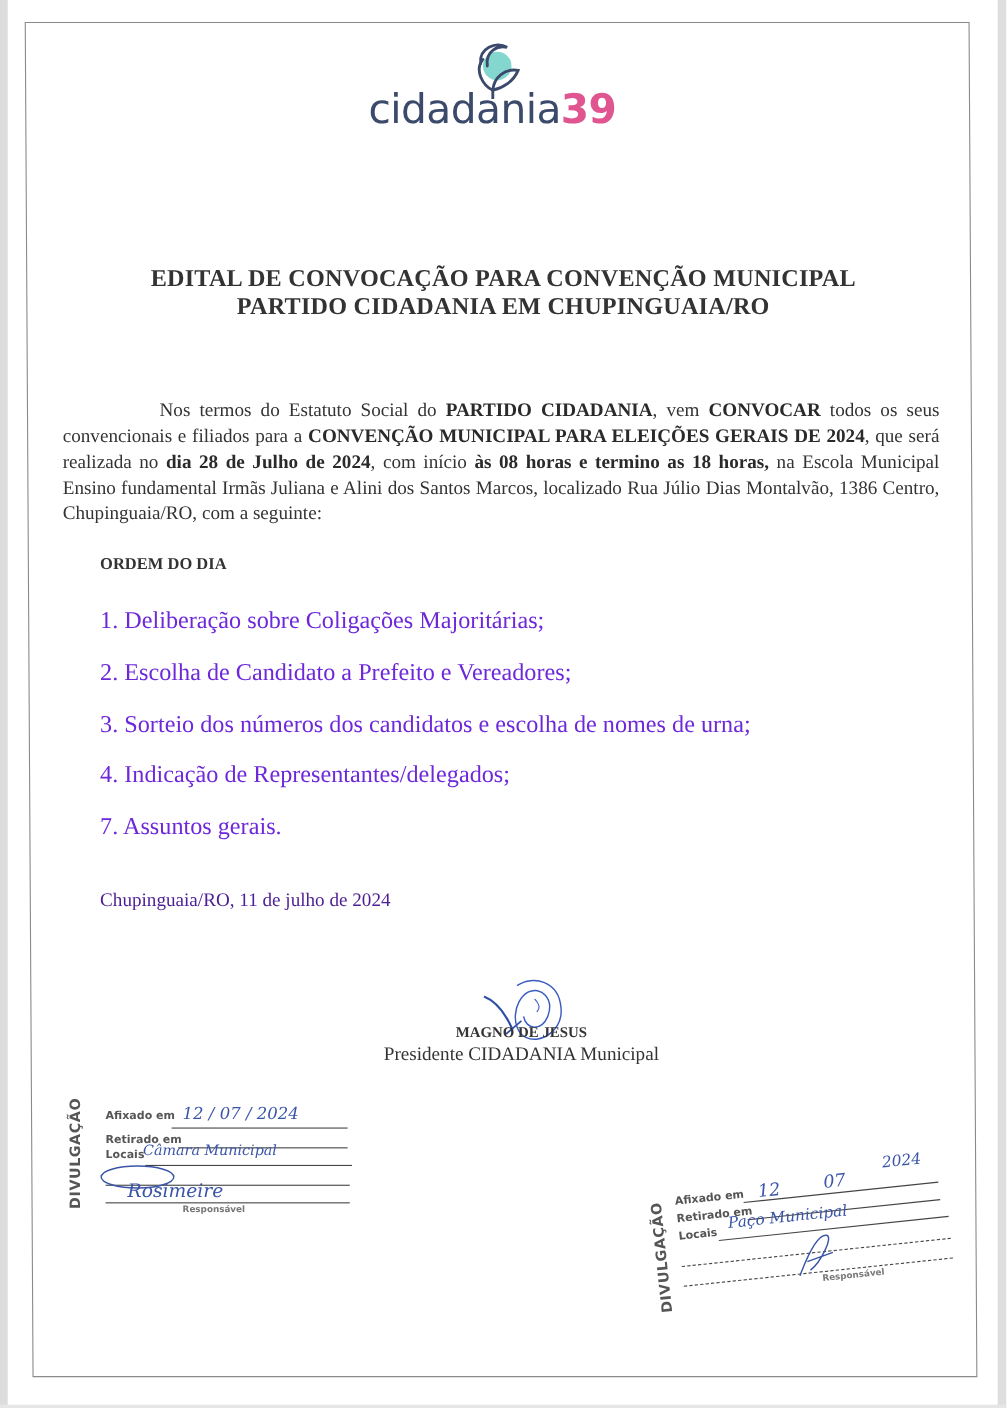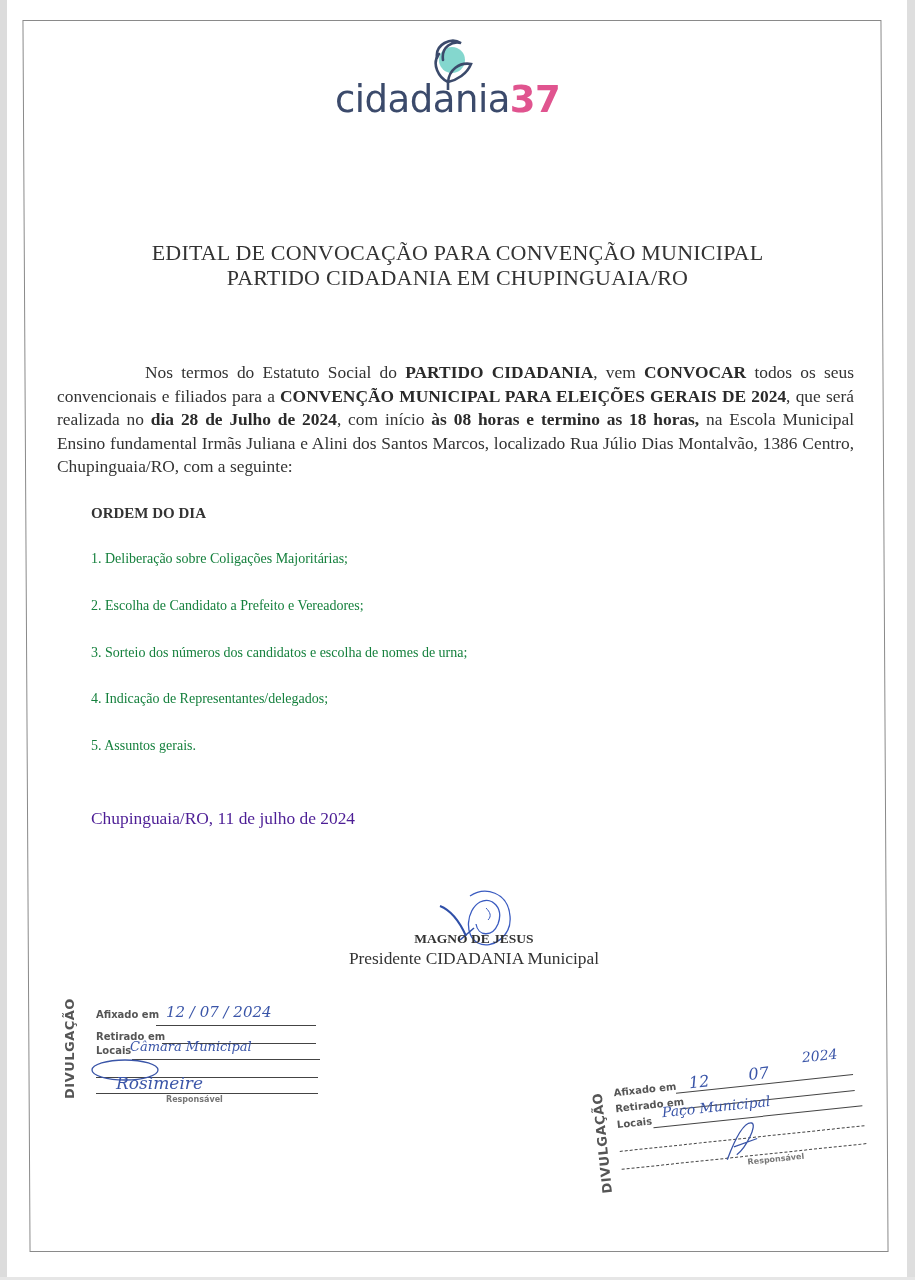--- a/index.html
+++ b/index.html
@@ -21,39 +21,39 @@
   .logo-word {
     position: absolute; left: 0; top: 40px;
     font-family: "DejaVu Sans", sans-serif; font-size: 37px; letter-spacing: -0.5px;
     color: #3b4a6b; font-weight: normal;
   }
   .logo-num { color: #e0548f; font-weight: bold; }
   .logo-mark { position: absolute; left: 80px; top: 0; }
 
   .title {
     position: absolute; left: 0; width: 915px; text-align: center;
-    font-weight: normal; font-size: 22px; color: #333;
+    font-weight: bold; font-size: 22px; color: #333;
     letter-spacing: 0.2px;
   }
   .t1 { top: 240px; }
   .t2 { top: 265px; }
 
   .para {
     position: absolute; left: 57px; width: 797px; top: 361px;
     font-size: 17.4px; line-height: 23.5px; text-align: justify;
     color: #333;
   }
   .para b { color: #2a2a2a; }
   .indent { display: inline-block; width: 88px; }
 
   .order-title {
     position: absolute; left: 91px; top: 505px;
     font-weight: bold; font-size: 15px; color: #333;
   }
-  .item { position: absolute; left: 91px; font-size: 14px; color: #15803d; }
+  .item { position: absolute; left: 91px; font-size: 22px; color: #6d28d9; }
   .i1 { top: 551px; } .i2 { top: 598px; } .i3 { top: 645px; } .i4 { top: 691px; } .i5 { top: 738px; }
   .place-date { position: absolute; left: 91px; top: 808px; font-size: 17.4px; color: #4c1d95; }
 
   .sig-name { position: absolute; left: 0; width: 948px; text-align: center; top: 931px; font-weight: bold; font-size: 13.5px; color: #333; }
   .sig-role { position: absolute; left: 0; width: 948px; text-align: center; top: 948px; font-size: 17.4px; color: #333; }
   .sig-scribble { position: absolute; left: 430px; top: 888px; }
 
   .stamp { position: absolute; font-family: "DejaVu Sans", sans-serif; color: #555; }
   .stamp-left { left: 62px; top: 1003px; width: 265px; height: 100px; }
   .stamp-right { left: 585px; top: 1050px; width: 275px; height: 150px; transform: rotate(-6deg); transform-origin: left top; }
@@ -76,34 +76,34 @@
 <div class="edge-bottom"></div>
 <div class="frame"></div>
 
 <div class="logo">
   <svg class="logo-mark" width="70" height="52" viewBox="0 0 70 52">
     <circle cx="37" cy="22" r="13" fill="#6fd0c6" opacity="0.85"></circle>
     <path d="M22 20 C 20 6, 36 -1, 46 5 C 38 3, 26 8, 28 22" fill="none" stroke="#3b4a6b" stroke-width="2.6" stroke-linecap="round"></path>
     <path d="M24 16 C 16 26, 24 40, 33 44 L 33 52" fill="none" stroke="#3b4a6b" stroke-width="2.6" stroke-linecap="round"></path>
     <path d="M33 44 C 34 32, 44 24, 56 26 C 52 36, 42 42, 33 44" fill="none" stroke="#3b4a6b" stroke-width="2.6" stroke-linecap="round"></path>
   </svg>
-  <div class="logo-word"><span>cidadania</span><span class="logo-num">37</span></div>
+  <div class="logo-word"><span>cidadania</span><span class="logo-num">39</span></div>
 </div>
 
 <div class="title t1">EDITAL DE CONVOCAÇÃO PARA CONVENÇÃO MUNICIPAL</div>
 <div class="title t2">PARTIDO CIDADANIA EM CHUPINGUAIA/RO</div>
 
 <div class="para"><span class="indent"></span><span>Nos termos do Estatuto Social do </span><b>PARTIDO CIDADANIA</b><span>, vem </span><b>CONVOCAR</b><span> todos os seus convencionais e filiados para a </span><b>CONVENÇÃO MUNICIPAL PARA ELEIÇÕES GERAIS DE 2024</b><span>, que será realizada no </span><b>dia 28 de Julho de 2024</b><span>, com início </span><b>às 08 horas e termino as 18 horas,</b><span> na Escola Municipal Ensino fundamental Irmãs Juliana e Alini dos Santos Marcos, localizado Rua Júlio Dias Montalvão, 1386 Centro, Chupinguaia/RO, com a seguinte:</span></div>
 
 <div class="order-title">ORDEM DO DIA</div>
 <div class="item i1">1. Deliberação sobre Coligações Majoritárias;</div>
 <div class="item i2">2. Escolha de Candidato a Prefeito e Vereadores;</div>
 <div class="item i3">3. Sorteio dos números dos candidatos e escolha de nomes de urna;</div>
 <div class="item i4">4. Indicação de Representantes/delegados;</div>
-<div class="item i5">5. Assuntos gerais.</div>
+<div class="item i5">7. Assuntos gerais.</div>
 
 <div class="place-date">Chupinguaia/RO, 11 de julho de 2024</div>
 
 <svg class="sig-scribble" width="100" height="70" viewBox="0 0 100 70">
   <path d="M10 18 C 20 22, 28 30, 36 48" fill="none" stroke="#2f4fa8" stroke-width="2"></path>
   <path d="M40 8 C 55 -2, 78 4, 80 28 C 82 48, 62 62, 48 55 C 34 48, 36 22, 50 14 C 62 8, 74 20, 68 36 C 62 50, 48 48, 46 36" fill="none" stroke="#3a5bc0" stroke-width="1.3"></path>
   <path d="M56 20 C 60 24, 62 28, 58 32" fill="none" stroke="#3a5bc0" stroke-width="1"></path>
   <path d="M30 52 L 44 40" fill="none" stroke="#2f4fa8" stroke-width="1.6"></path>
 </svg>
 <div class="sig-name">MAGNO DE JESUS</div>

